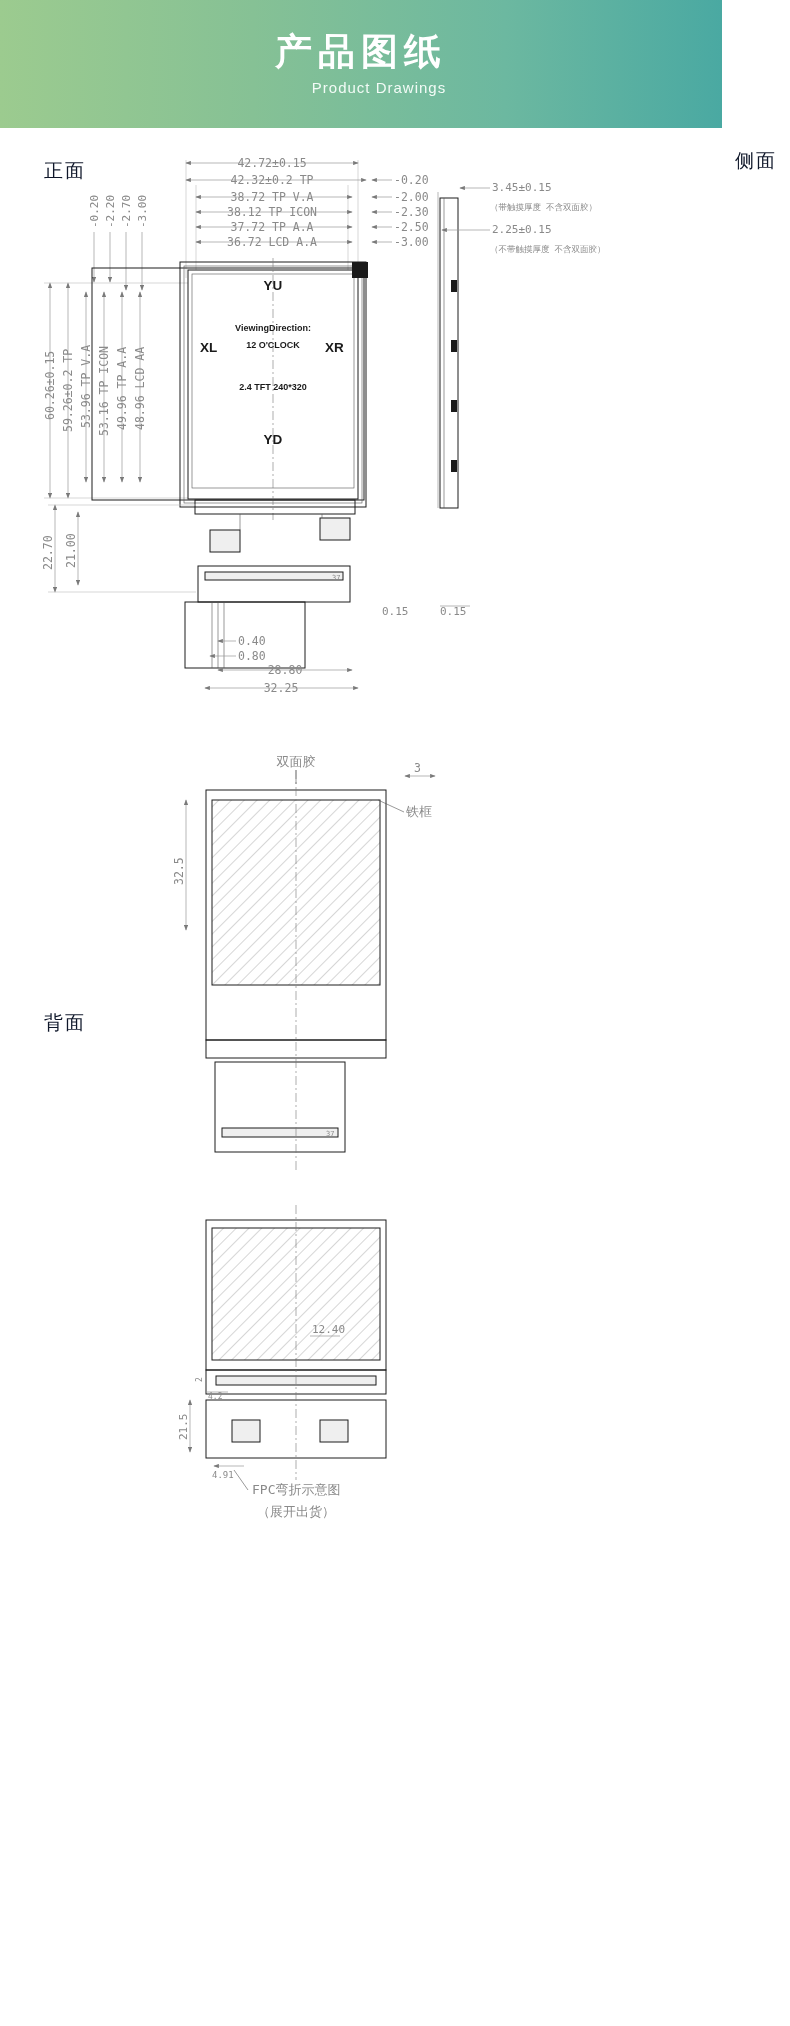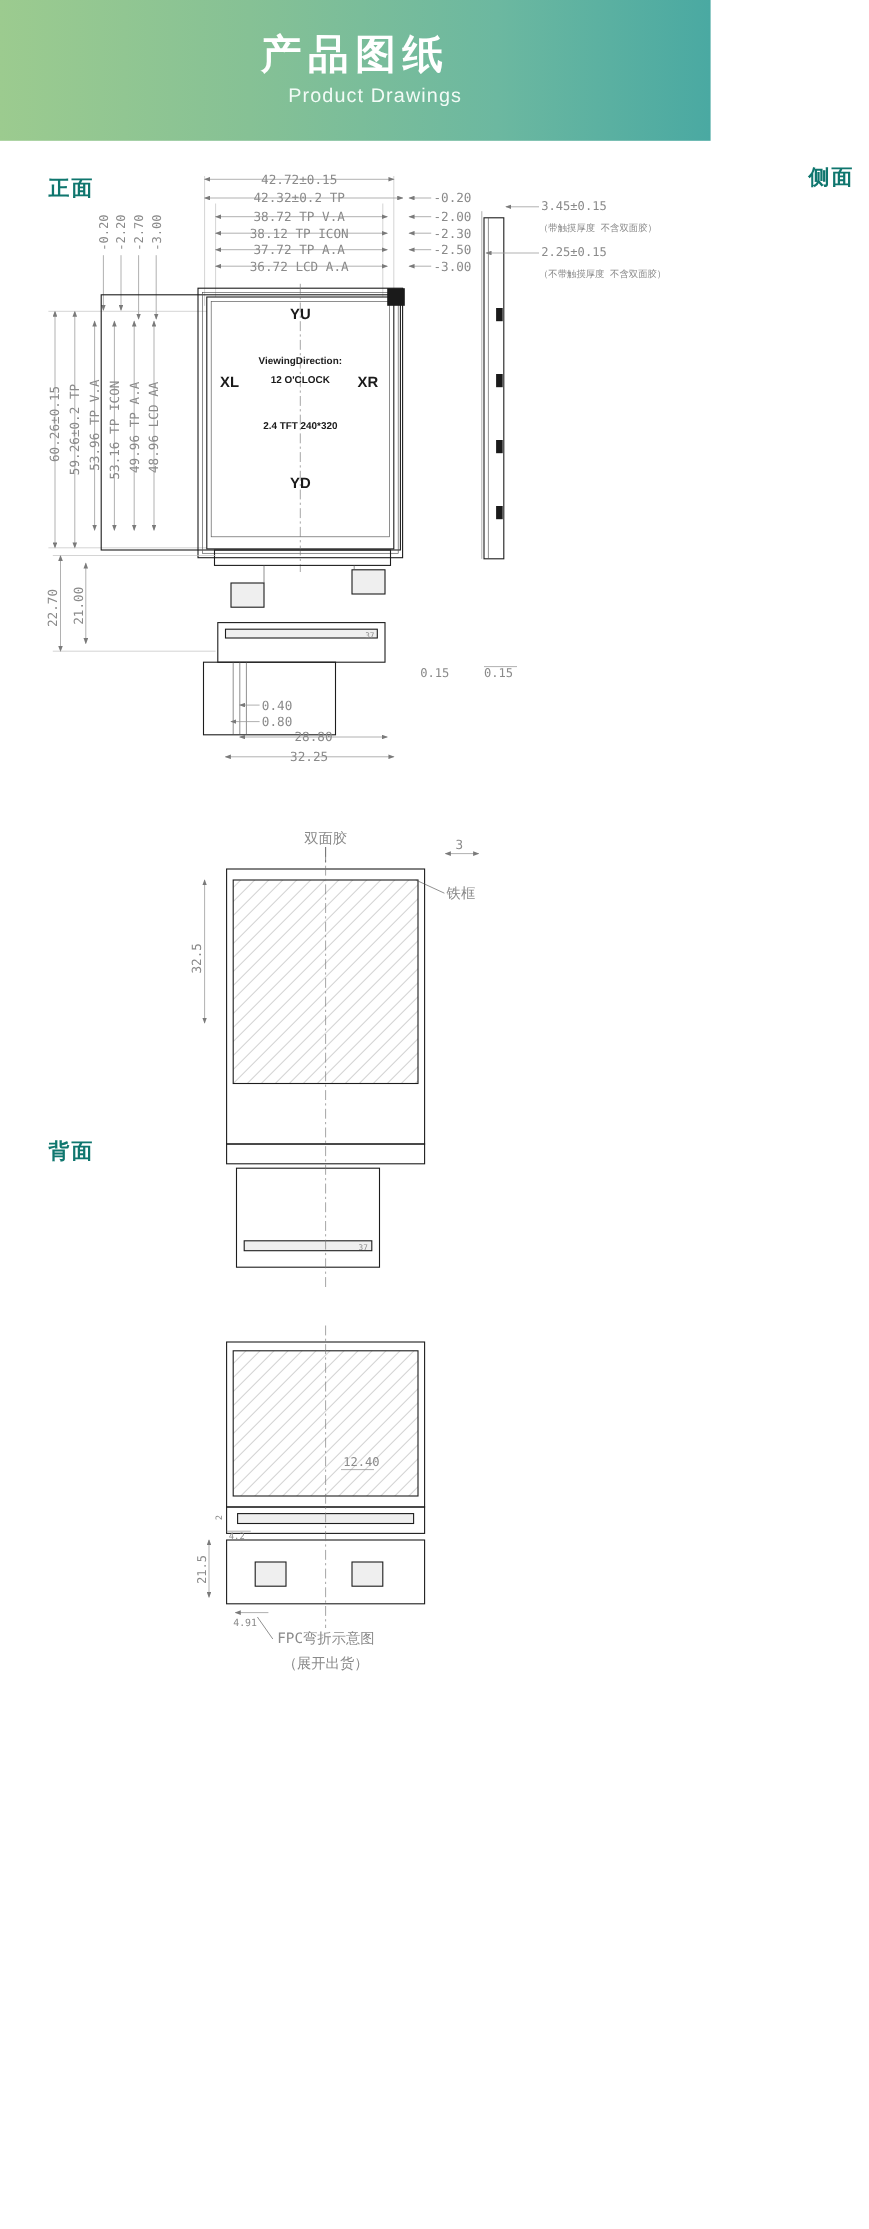--- a/index.html
+++ b/index.html
@@ -4,39 +4,39 @@
 <style>
   html,body{margin:0;padding:0;}
   body{
     width:790px;height:2026px;
     background:#ffffff;
     font-family:"Liberation Sans","DejaVu Sans",sans-serif;
     position:relative;overflow:hidden;
   }
   
   .banner{
-    position:absolute;left:0;top:0;width:646px;height:128px;
+    position:absolute;left:0;top:0;width:722px;height:128px;
     background:linear-gradient(90deg,#9ccb8f 0%,#86c195 35%,#6cb8a0 70%,#4aa9a2 100%);
     display:flex;flex-direction:column;align-items:center;justify-content:center;
   }
   .banner-cn{
     color:#ffffff;font-size:37px;font-weight:bold;letter-spacing:6px;
     line-height:1.1;
   }
   .banner-en{
-    color:#f2fbf6;font-size:18px;letter-spacing:1px;margin-top:7px;margin-left:36px;
+    color:#f2fbf6;font-size:15px;letter-spacing:1px;margin-top:7px;margin-left:36px;
   }
   
   .sec-label{
-    position:absolute;color:#0f766e;font-size:19px;font-weight:bold;
+    position:absolute;color:#0f172a;font-size:19px;font-weight:normal;
     letter-spacing:2px;
   }
   #lbl-front{left:44px;top:158px;}
   #lbl-side{left:735px;top:148px;}
-  #lbl-back{left:44px;top:1034px;}
+  #lbl-back{left:44px;top:1010px;}
 
   
   .dwg{position:absolute;left:0;top:0;width:790px;height:2026px;
        pointer-events:none;}
   .dwg text{font-family:"DejaVu Sans Mono","Liberation Mono",monospace;fill:#8a8a8a;}
   .dwg .lbl-dark{fill:#1a1a1a;font-family:"Liberation Sans",sans-serif;}
   .dwg .dimline{stroke:#9a9a9a;stroke-width:.7;fill:none;}
   .dwg .ext{stroke:#bdbdbd;stroke-width:.6;fill:none;}
   .dwg .part{stroke:#1d1d1d;stroke-width:1;fill:none;}
   .dwg .thin{stroke:#555;stroke-width:.6;fill:none;}

